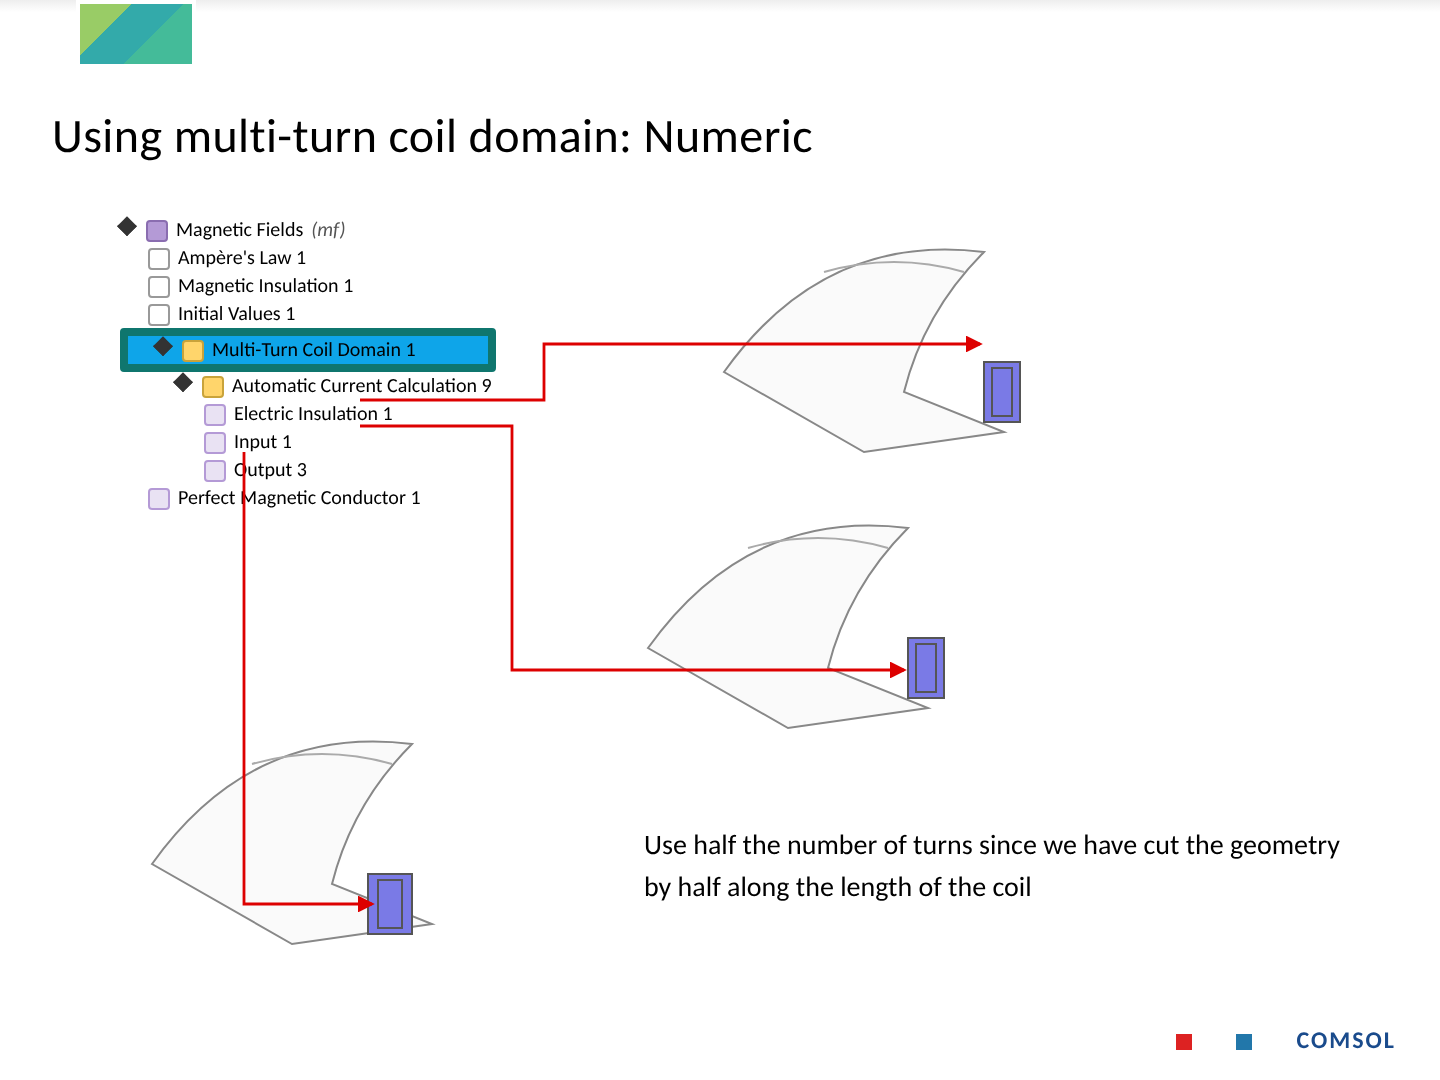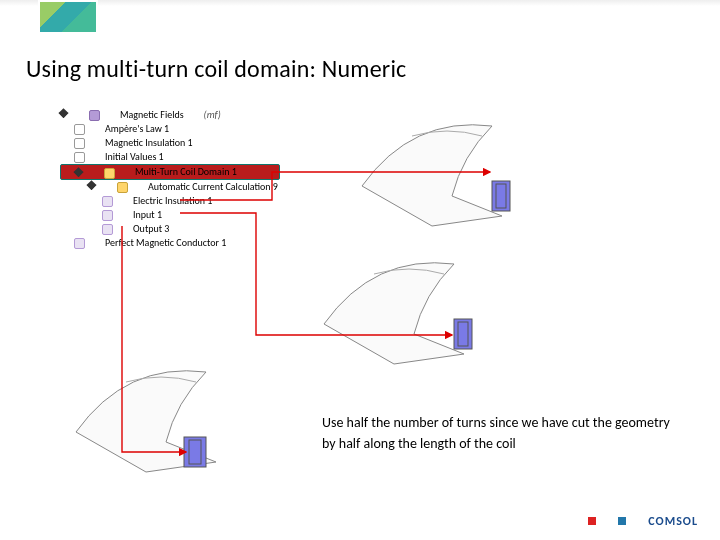--- a/index.html
+++ b/index.html
@@ -26,27 +26,26 @@
     position: absolute; left: 26px; top: 54px;
     font-size: 24px; font-weight: 400; color: #000;
     letter-spacing: .2px;
   }
   .tree {
     position: absolute; left: 60px; top: 108px;
     font-size: 10px; color: #000;
     line-height: 14px;
   }
   .tree-row {
-    display: flex; align-items: center; gap: 20px;
+    display: flex; align-items: center; gap: 4px;
     padding: 0 2px;
   }
   .tree-row[data-selected="true"] {
-    background: #b91c1c; border: 1px solid #0f766e;
+    background: #0ea5e9; border: 4px solid #0f766e;
     border-radius: 2px;
-    align-items: flex-end;
   }
   .tw { width: 9px; height: 9px; display: inline-block; }
   .tw::before {
     content: ""; display: block; width: 0; height: 0;
     border-left: 4px solid #555; border-top: 4px solid transparent;
     border-bottom: 4px solid transparent;
     transform: translateY(0px);
   }
   .tw.open::before {
     border: none; width: 6px; height: 6px;

